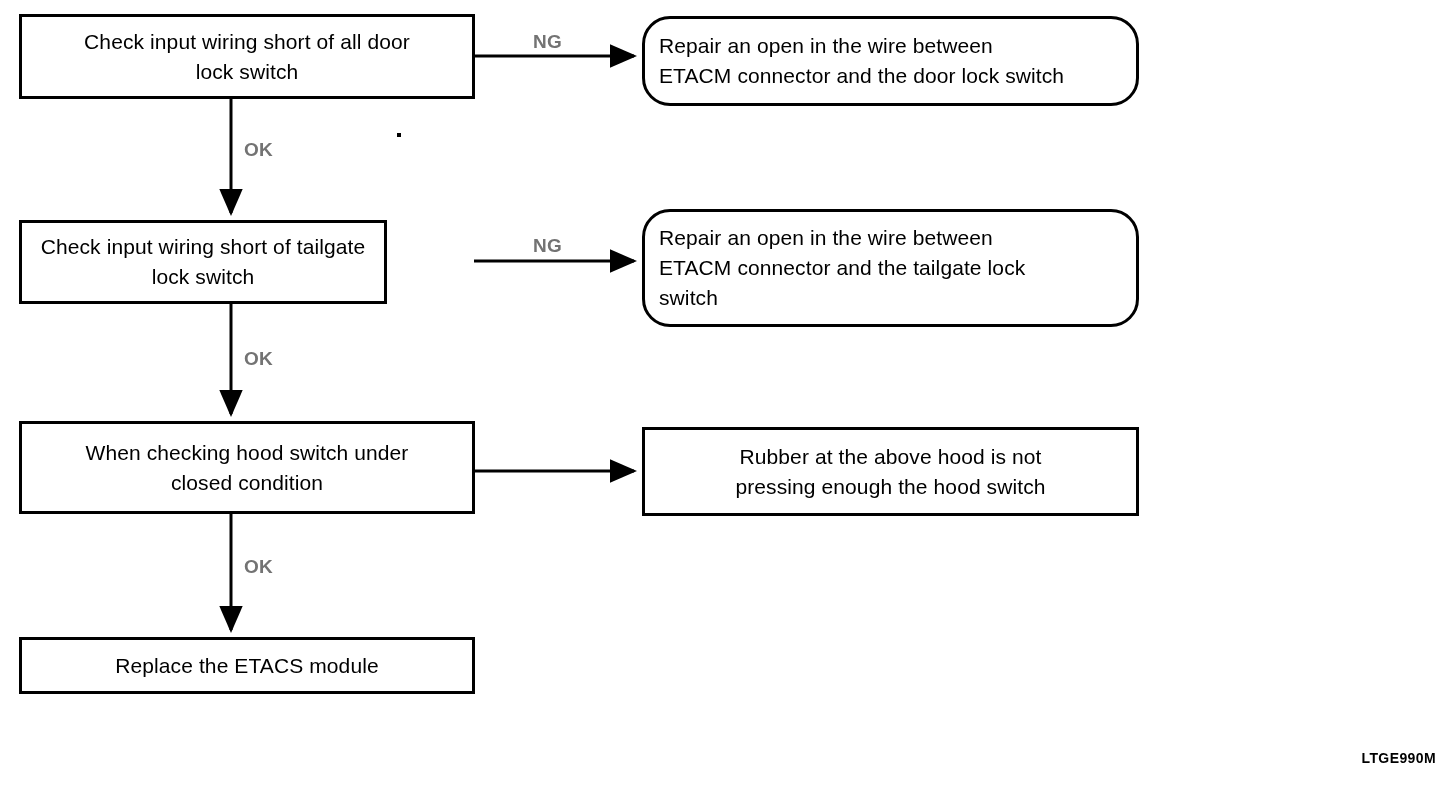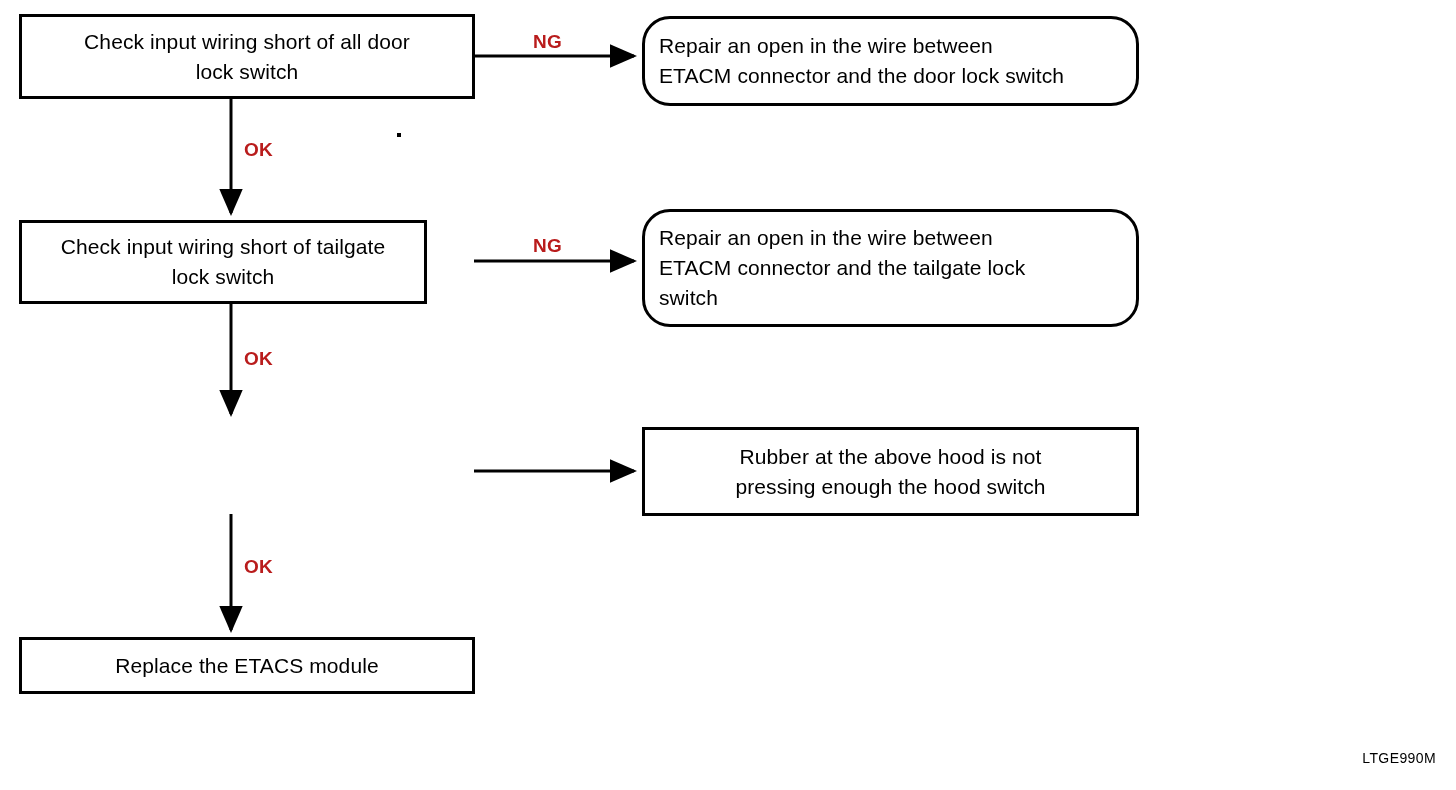--- a/index.html
+++ b/index.html
@@ -42,29 +42,29 @@
   .node.lefttext { justify-content: flex-start; border-radius: 28px; }
   .node.lefttext .node-text { text-align: left; }
 
   .edge-label {
     position: absolute;
     font-size: 19px;
     font-weight: bold;
     line-height: 1.12;
     letter-spacing: 0.2px;
     white-space: pre-line;
-    color: #b91c1c;
+    color: #737373;
   }
   .edge-label.center { text-align: center; }
 
   .corner-code {
     position: absolute;
     font-size: 14px;
     letter-spacing: 0.4px;
-    font-weight: 400;
+    font-weight: 700;
   }
   svg.lines {
     position: absolute;
     left: 0; top: 0;
     width: 1456px;
     height: 790px;
     pointer-events: none;
   }
   .speck {
     position: absolute;
@@ -101,31 +101,35 @@
   <div class="node center" style="left:19px; top:14px; width:456px; height:85px;">
     <span class="node-text">Check input wiring short of all door
 lock switch</span>
   </div>
 
   <div class="node lefttext" style="left:642px; top:16px; width:497px; height:90px;">
     <span class="node-text">Repair an open in the wire between
 ETACM connector and the door lock switch</span>
   </div>
 
-  <div class="node center" style="left:19px; top:220px; width:408px; height:84px;">
+  <div class="node center" style="left:19px; top:220px; width:368px; height:84px;">
     <span class="node-text">Check input wiring short of tailgate
 lock switch</span>
   </div>
 
   <div class="node lefttext" style="left:642px; top:209px; width:497px; height:118px;">
     <span class="node-text">Repair an open in the wire between
 ETACM connector and the tailgate lock
 switch</span>
   </div>
 
+  <div class="node center" style="left:19px; top:421px; width:456px; height:93px;">
+    <span class="node-text">When checking hood switch under
+closed condition</span>
+  </div>
 
   <div class="node center" style="left:19px; top:637px; width:456px; height:57px;">
     <span class="node-text">Replace the ETACS module</span>
   </div>
 
   <div class="node center" style="left:642px; top:427px; width:497px; height:89px;">
     <span class="node-text">Rubber at the above hood is not
 pressing enough the hood switch</span>
   </div>
 

